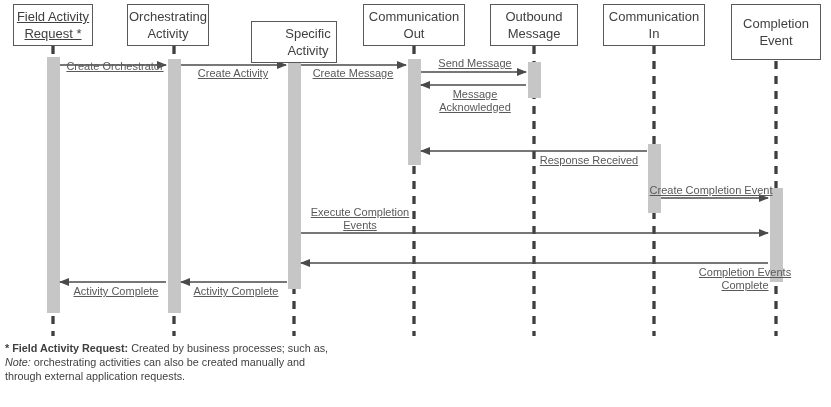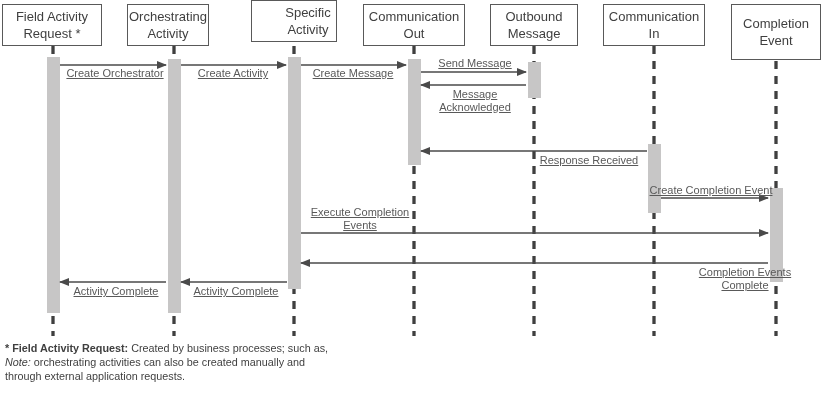--- a/index.html
+++ b/index.html
@@ -86,29 +86,29 @@
       <line x1="421" x2="526" y1="72" y2="72" stroke="#4a4a4a" stroke-width="1.5" marker-end="url(#arrhead)"></line>
       <line x1="526" x2="421" y1="85" y2="85" stroke="#4a4a4a" stroke-width="1.5" marker-end="url(#arrhead)"></line>
       <line x1="647" x2="421" y1="151" y2="151" stroke="#4a4a4a" stroke-width="1.5" marker-end="url(#arrhead)"></line>
       <line x1="661" x2="768" y1="198" y2="198" stroke="#4a4a4a" stroke-width="1.5" marker-end="url(#arrhead)"></line>
       <line x1="301" x2="768" y1="233" y2="233" stroke="#4a4a4a" stroke-width="1.5" marker-end="url(#arrhead)"></line>
       <line x1="768" x2="301" y1="263" y2="263" stroke="#4a4a4a" stroke-width="1.5" marker-end="url(#arrhead)"></line>
       <line x1="287" x2="181" y1="282" y2="282" stroke="#4a4a4a" stroke-width="1.5" marker-end="url(#arrhead)"></line>
       <line x1="166" x2="60" y1="282" y2="282" stroke="#4a4a4a" stroke-width="1.5" marker-end="url(#arrhead)"></line>
     </svg>
   <div id="box-layer">
-      <div class="lifeline-box" style="left: 2px; top: 4px; width: 100px; height: 42px;">
+      <div class="lifeline-box" style="left: 13px; top: 4px; width: 80px; height: 42px; text-decoration: underline;">
         <div>Field Activity</div>
         <div>Request *</div>
       </div>
       <div class="lifeline-box" style="left: 127px; top: 4px; width: 82px; height: 42px;">
         <div>Orchestrating</div>
         <div>Activity</div>
       </div>
-      <div class="lifeline-box" style="left: 251px; top: 0; width: 86px; height: 42px; padding-left: 28px;">
+      <div class="lifeline-box" style="left: 251px; top: 21px; width: 86px; height: 42px; padding-left: 28px;">
         <div>Specific</div>
         <div>Activity</div>
       </div>
       <div class="lifeline-box" style="left: 363px; top: 4px; width: 102px; height: 42px;">
         <div>Communication</div>
         <div>Out</div>
       </div>
       <div class="lifeline-box" style="left: 490px; top: 4px; width: 88px; height: 42px;">
         <div>Outbound</div>
         <div>Message</div>
@@ -116,21 +116,21 @@
       <div class="lifeline-box" style="left: 603px; top: 4px; width: 102px; height: 42px;">
         <div>Communication</div>
         <div>In</div>
       </div>
       <div class="lifeline-box" style="left: 731px; top: 4px; width: 90px; height: 56px;">
         <div>Completion</div>
         <div>Event</div>
       </div>
     </div>
   <div id="label-layer">
-      <div class="msg-label" style="left: 115px; top: 67px;">
+      <div class="msg-label" style="left: 115px; top: 60px;">
         <div>Create Orchestrator</div>
       </div>
       <div class="msg-label" style="left: 233px; top: 67px;">
         <div>Create Activity</div>
       </div>
       <div class="msg-label" style="left: 353px; top: 67px;">
         <div>Create Message</div>
       </div>
       <div class="msg-label" style="left: 475px; top: 57px;">
         <div>Send Message</div>

